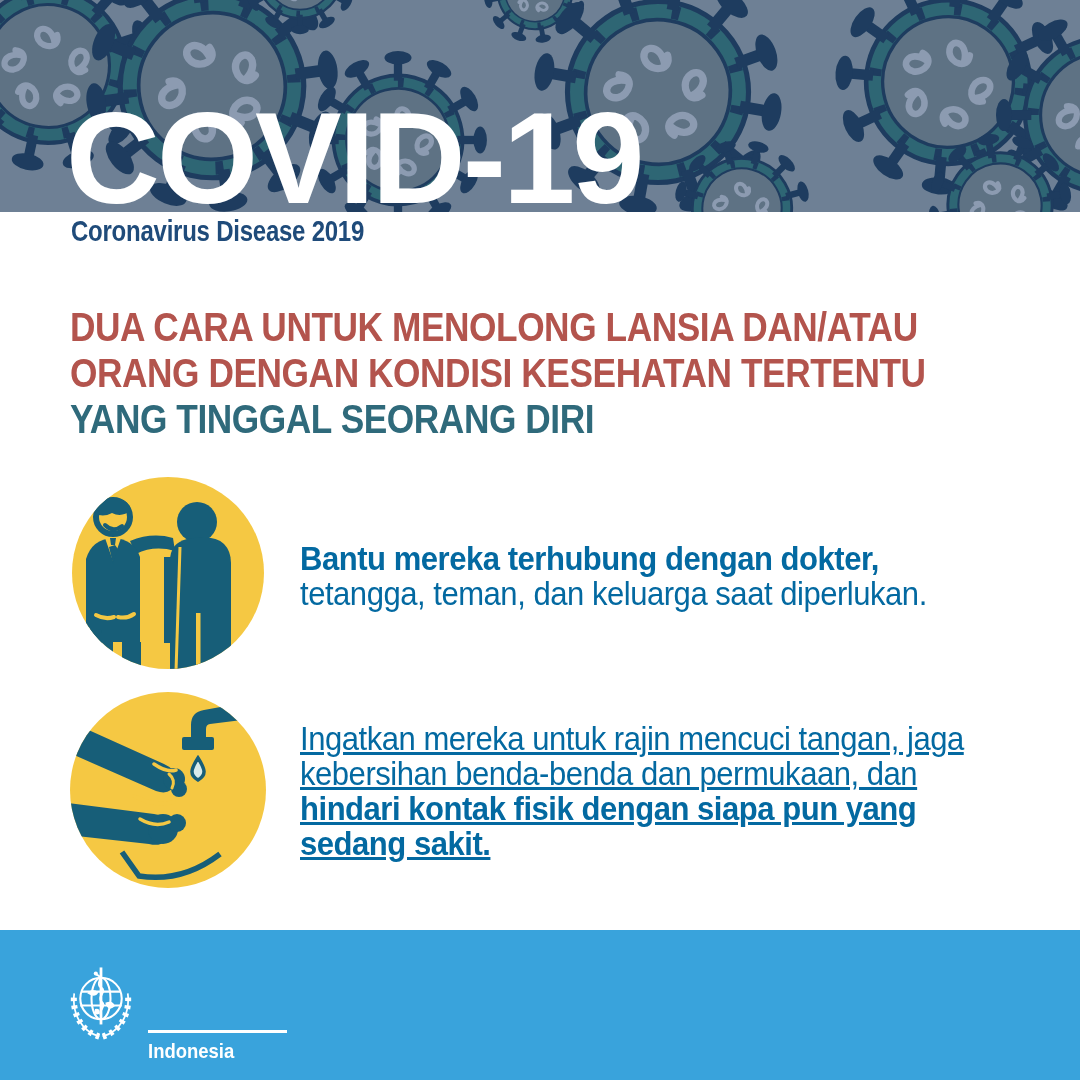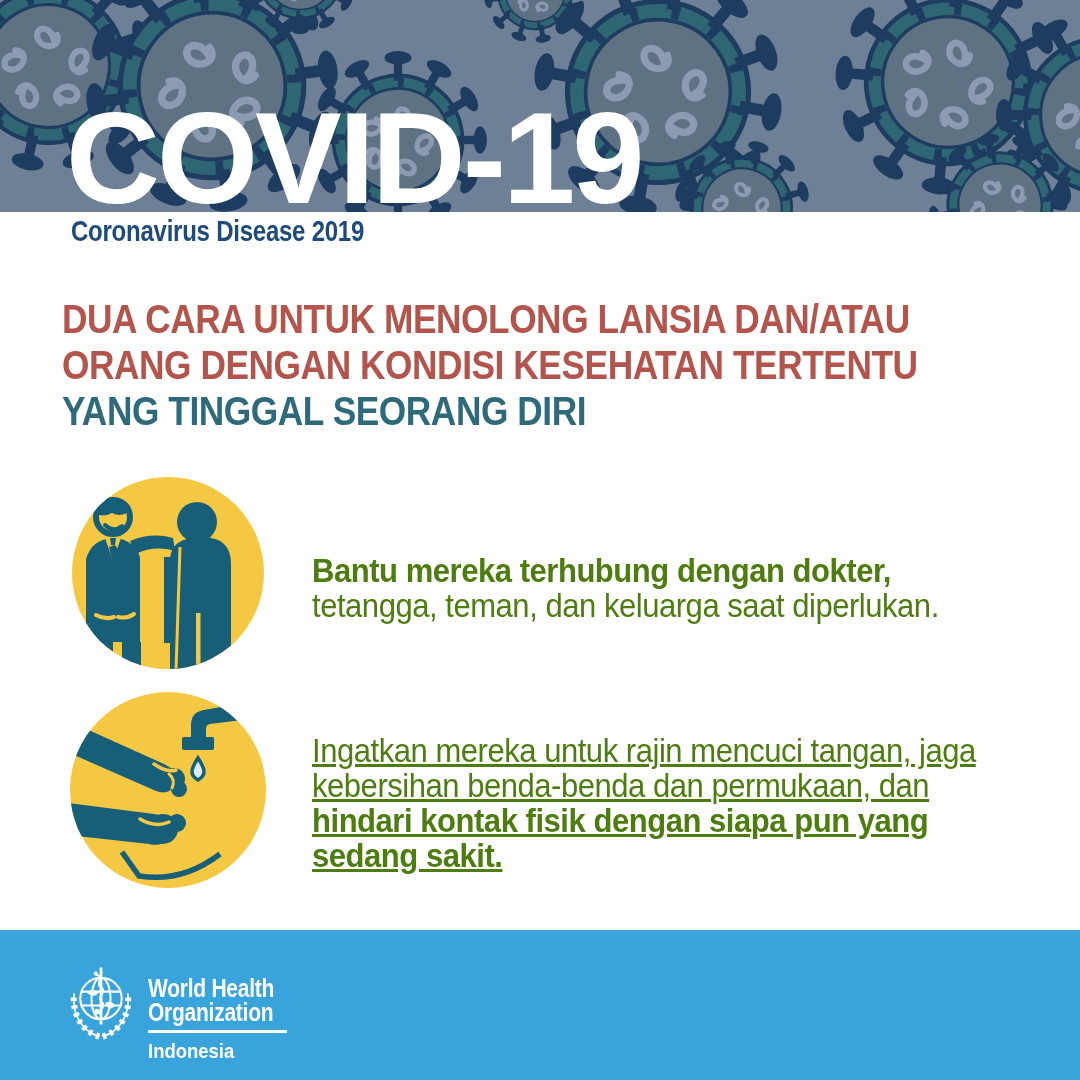--- a/index.html
+++ b/index.html
@@ -15,31 +15,31 @@
     font-size:130px;line-height:130px;font-weight:700;letter-spacing:-3px;
     color:#ffffff;white-space:nowrap;z-index:3;
   }
   .covid-subtitle{
     position:absolute;left:71px;top:214px;
     font-size:30px;line-height:34px;font-weight:700;letter-spacing:-0.3px;
     color:#1F4B7A;white-space:nowrap;
     transform:scaleX(0.80);transform-origin:0 50%;
   }
   
-  .heading{position:absolute;left:62px;top:296px;margin:0;font-weight:700;}
+  .heading{position:absolute;left:62px;top:296px;margin:8px;font-weight:700;}
   .heading .hline{
     font-size:41px;line-height:46px;letter-spacing:-0.5px;white-space:nowrap;
     transform:scaleX(0.86);transform-origin:0 50%;
   }
   .heading .red{color:#B3544D;}
   .heading .teal{color:#2F6A7B;}
   
   .icon-circle{position:absolute;}
   .icon-circle svg{display:block;}
-  .item-text{position:absolute;left:300px;margin:12px;color:#4d7c0f;}
+  .item-text{position:absolute;left:300px;margin:0;color:#0369a1;}
   .item-text .tline{
     font-size:33px;line-height:35px;letter-spacing:-0.5px;white-space:nowrap;
     transform:scaleX(0.94);transform-origin:0 50%;
   }
   .item-text .b{font-weight:700;}
   #item1-text{top:541px;}
   #item2-text{top:721px;text-decoration:underline;}
   
   .footer{position:absolute;left:0;top:930px;width:1080px;height:150px;background:#39A3DC;}
   .who-emblem{position:absolute;left:64px;top:34px;}
@@ -210,21 +210,17 @@
         <path d="M38 84 C18 78 6 58 9 34" stroke-width="7" stroke-dasharray="4 5"></path>
         <path d="M42 84 C62 78 74 58 71 34" stroke-width="7" stroke-dasharray="4 5"></path>
       </g>
       <g fill="#ffffff" stroke="none">
         <path d="M24 34 q6 -7 13 -1 q-4 7 -13 1 Z"></path>
         <path d="M45 45 q9 -4 11 4 q-8 7 -11 -4 Z"></path>
         <path d="M33 52 q7 -1 5 6 q-7 2 -5 -6 Z"></path>
         <circle cx="34" cy="11" r="2.4"></circle>
       </g>
     </svg>
-    <div class="who-name">
-      <div class="wline">World Health</div>
-      <div class="wline">Organization</div>
-    </div>
     <div class="who-divider"></div>
     <div class="who-region">Indonesia</div>
   </footer>
 
 </div>
 
 </body></html>

